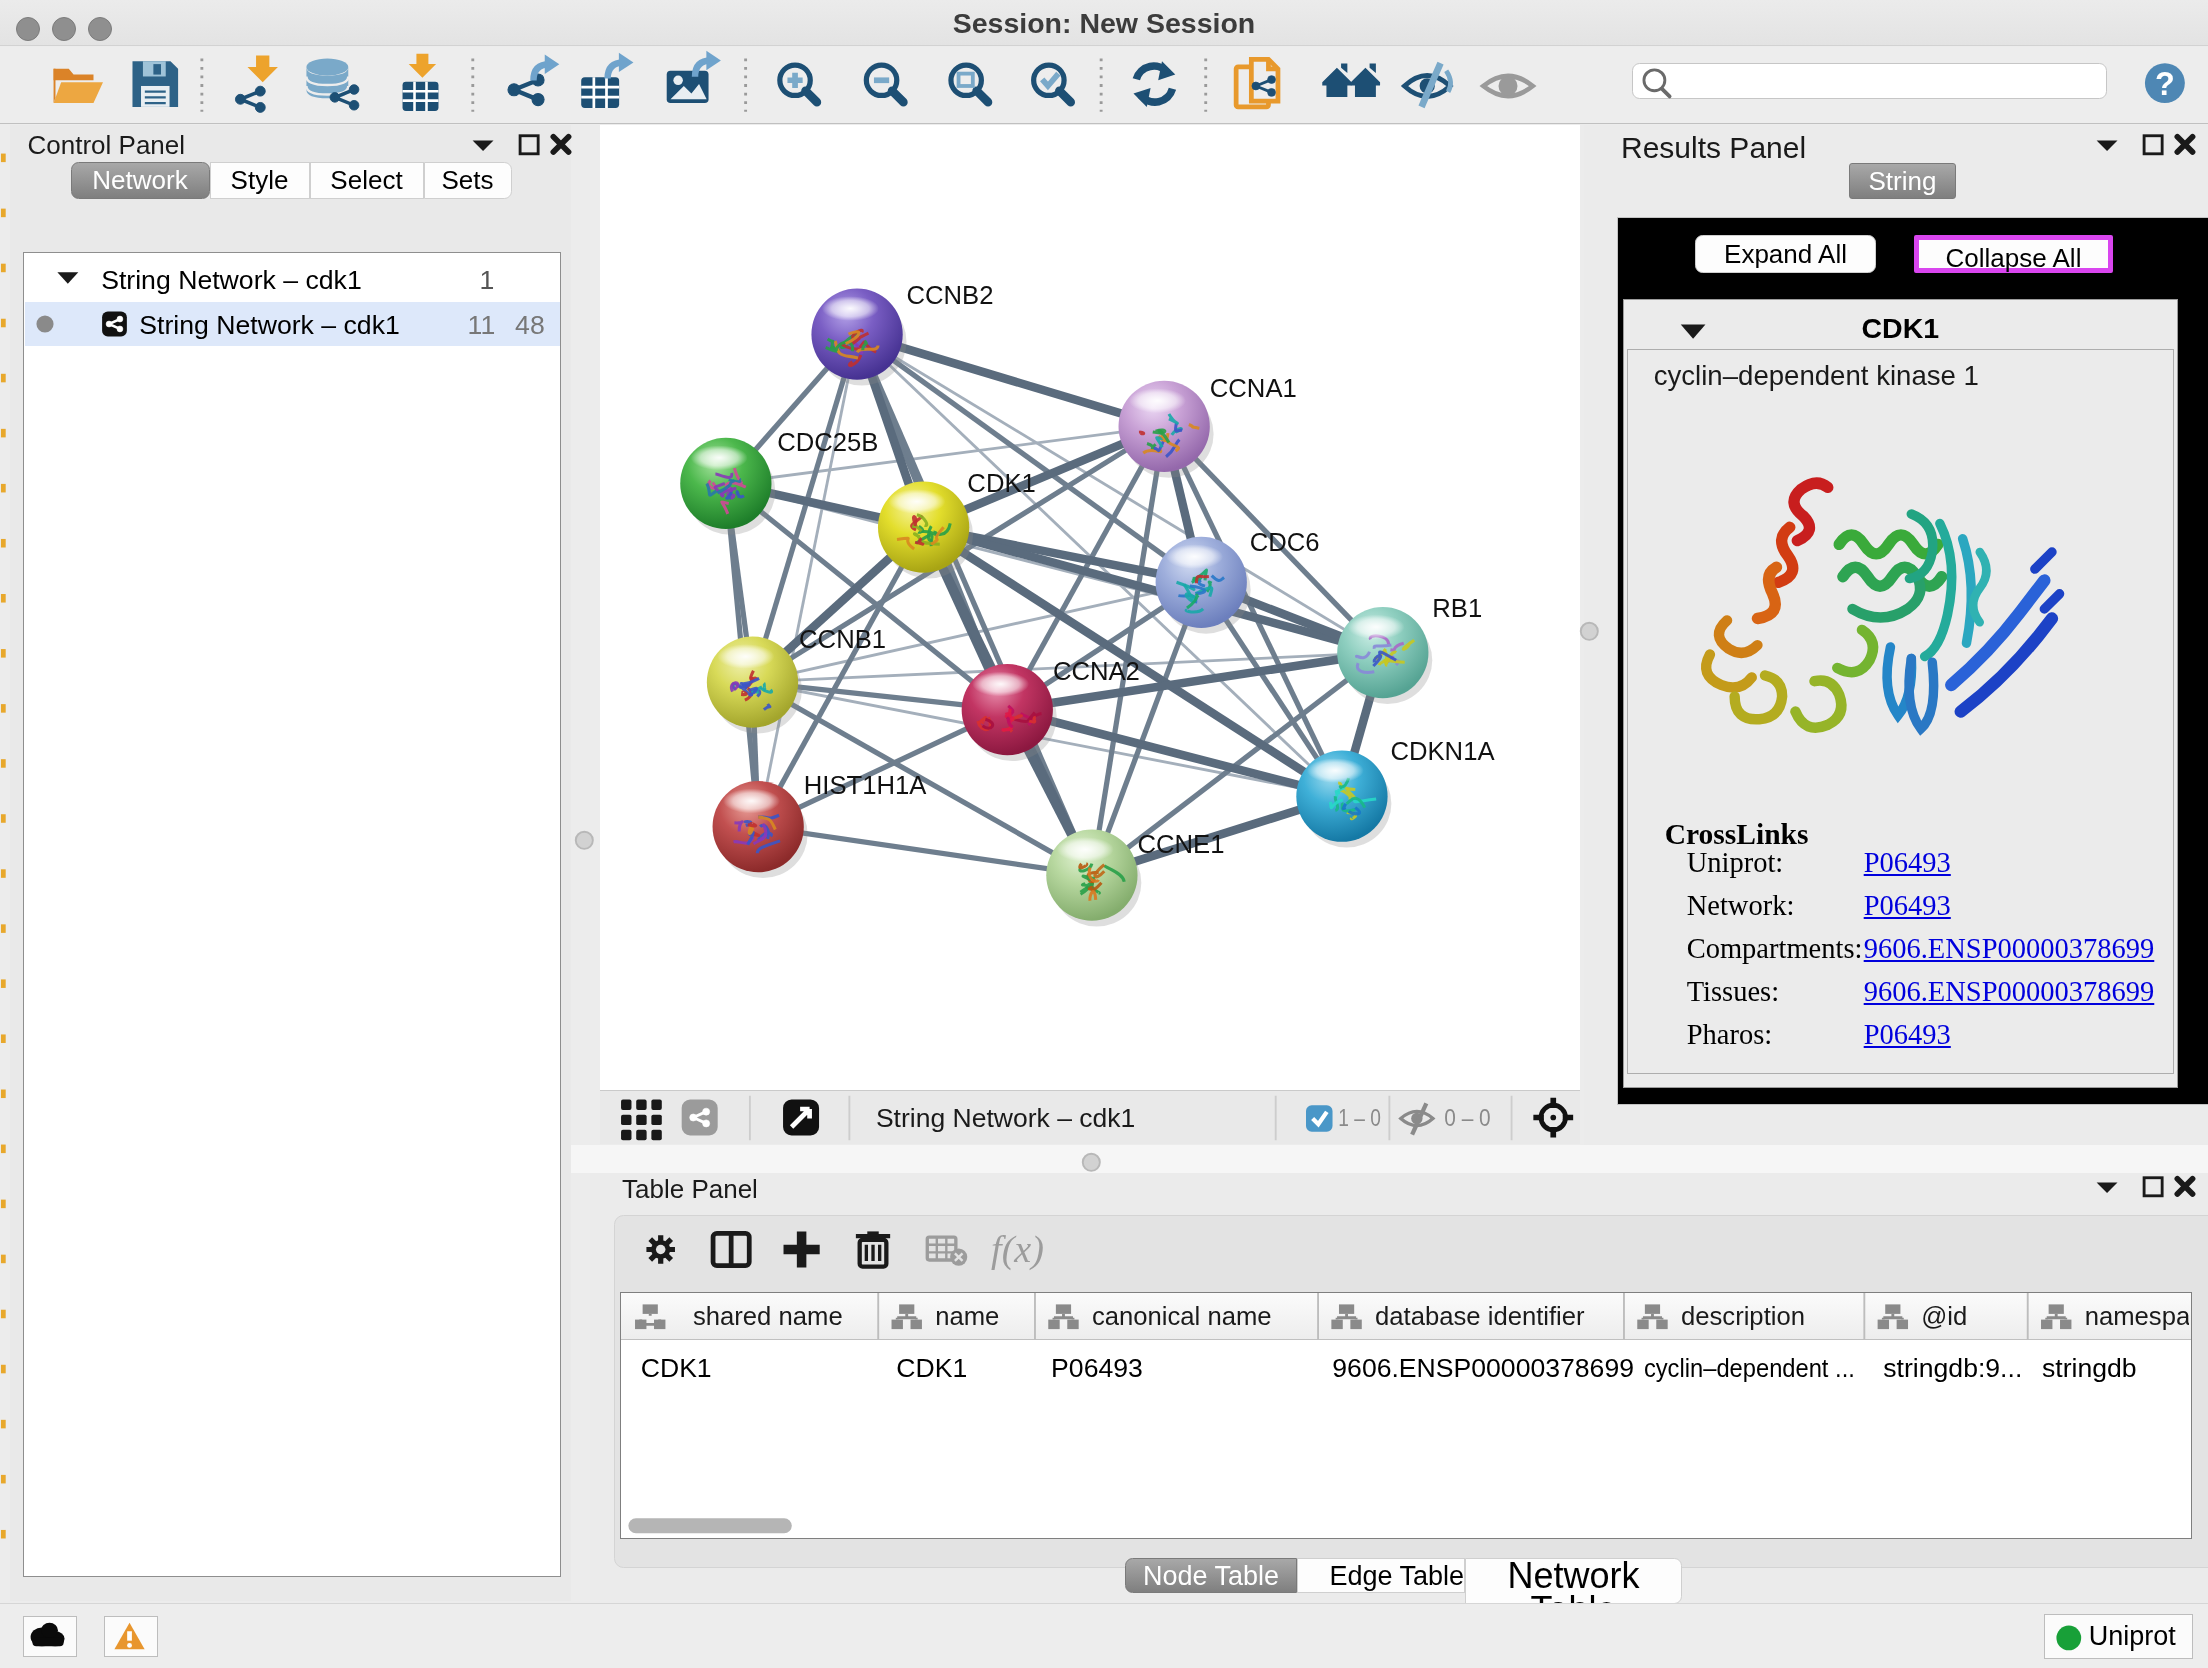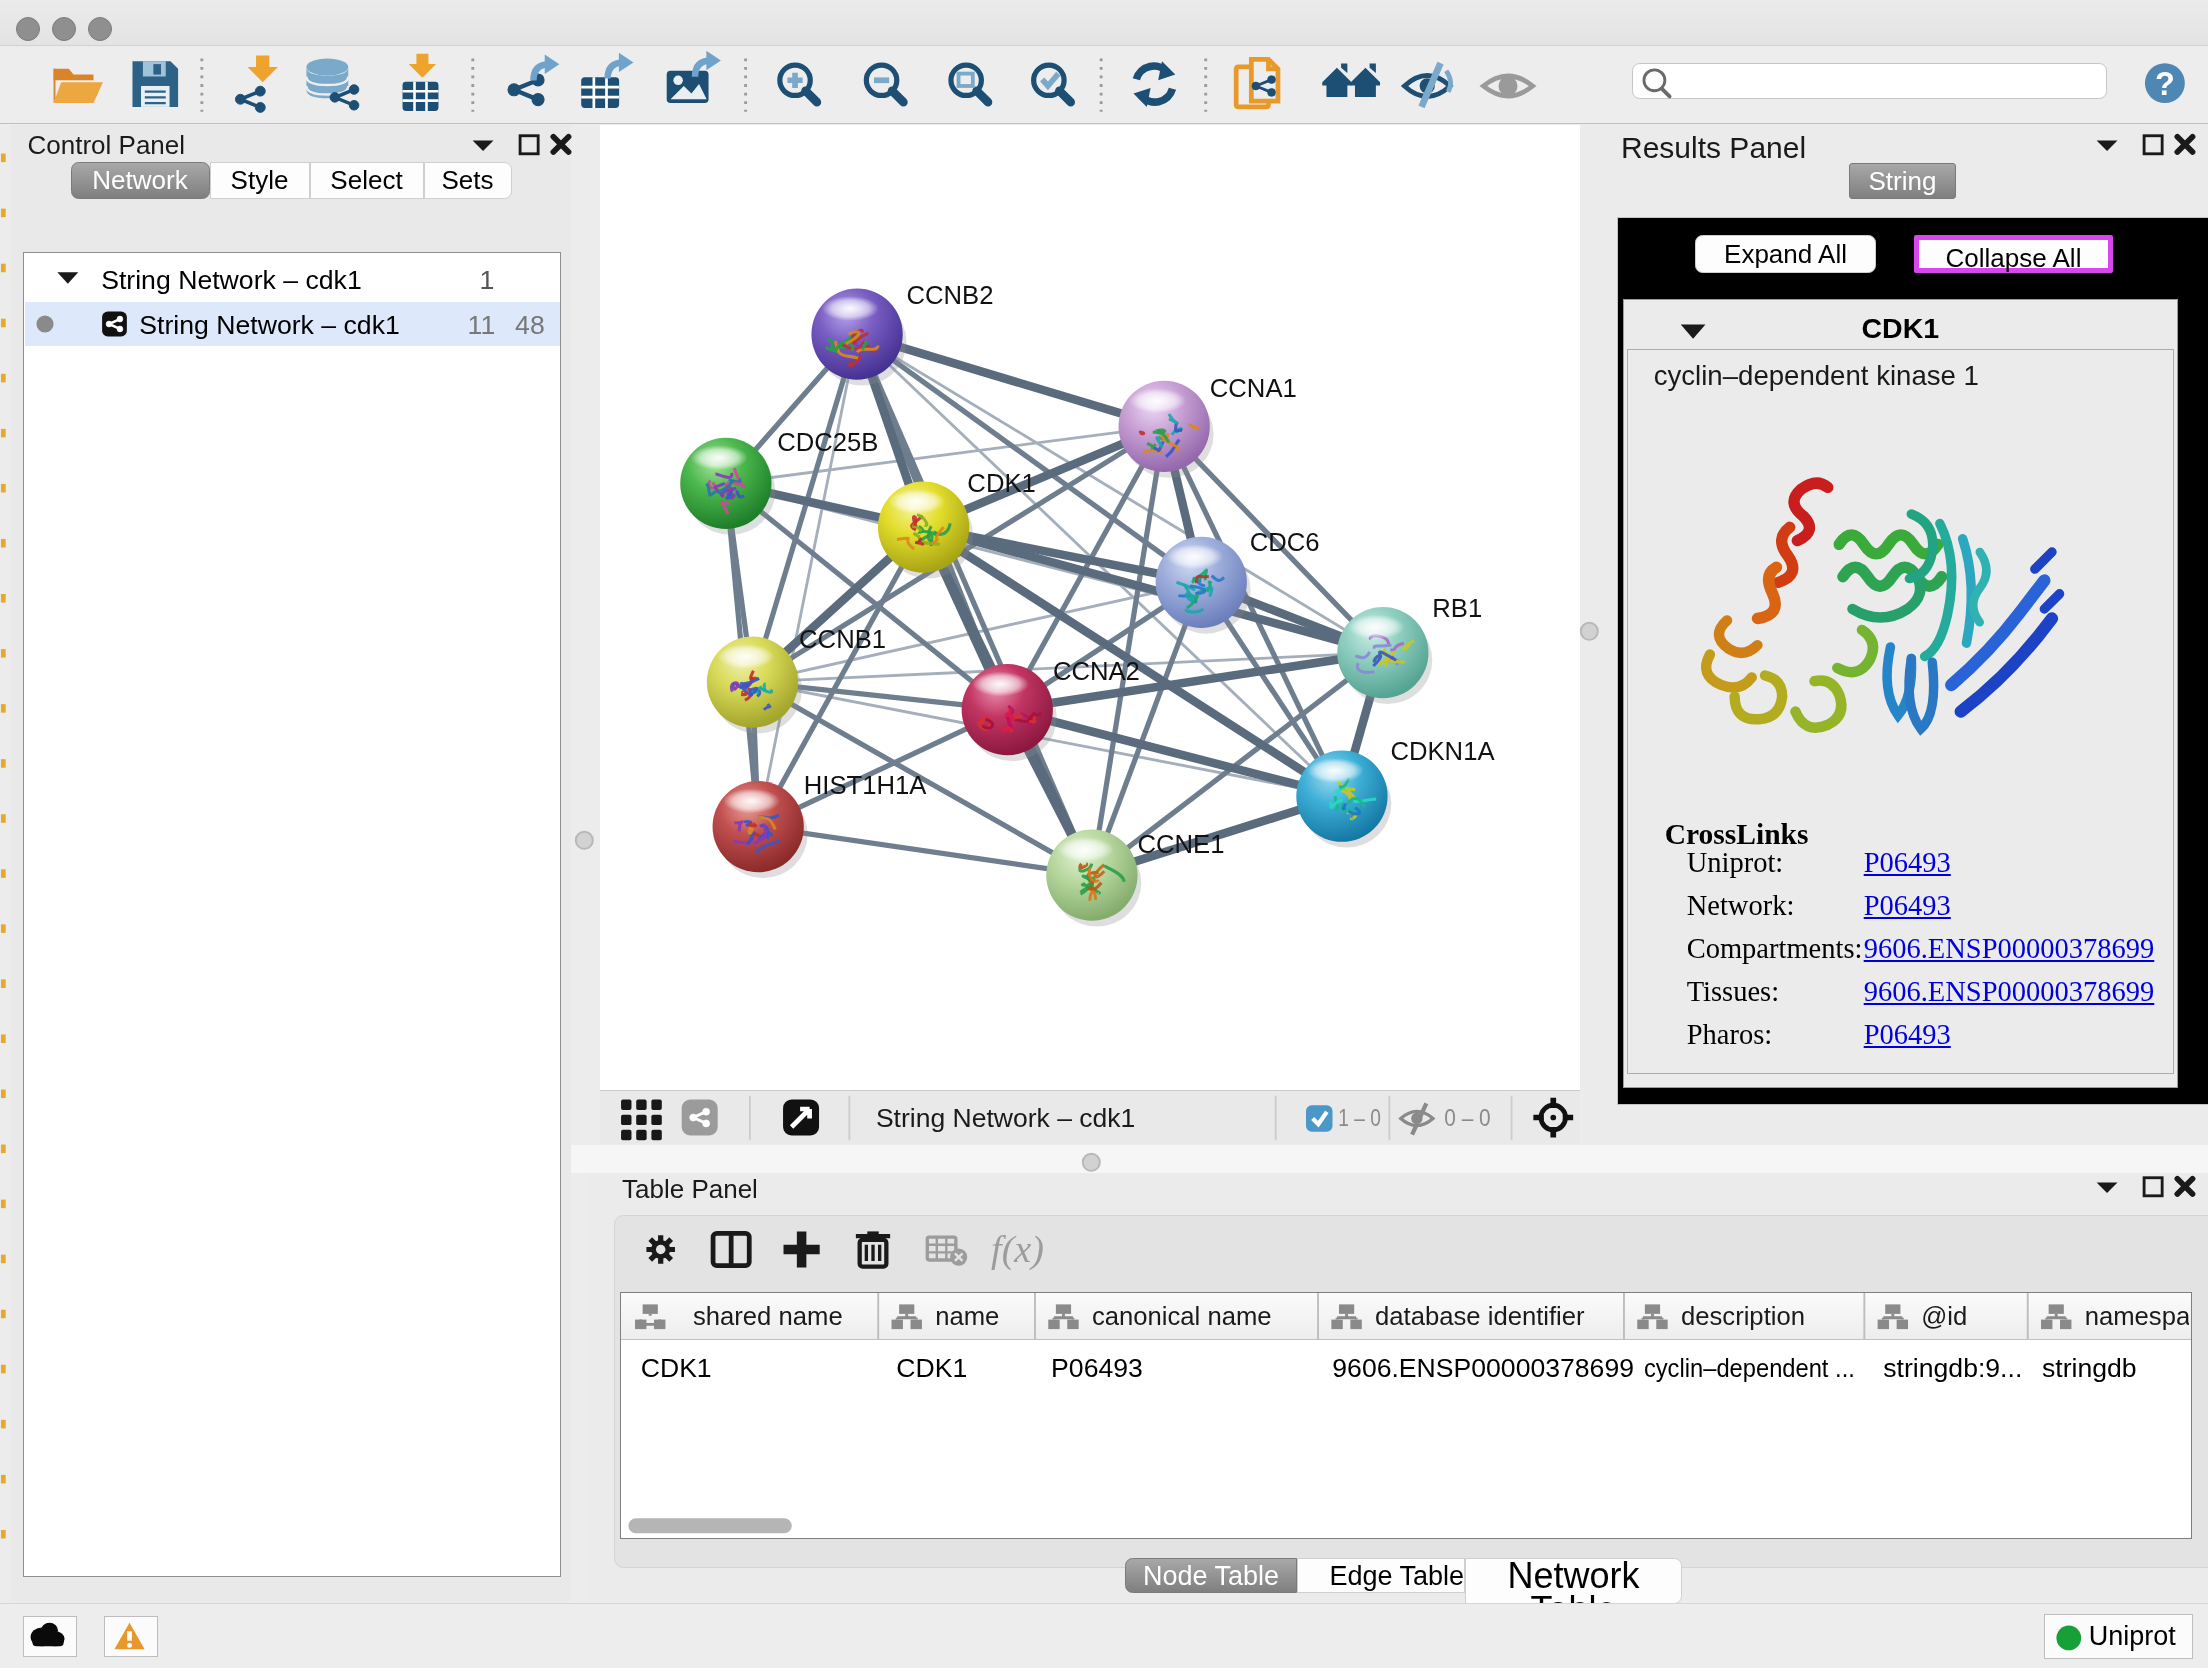--- a/index.html
+++ b/index.html
@@ -48,20 +48,21 @@
 #memory { position:absolute; left:2044px; top:9.5px; width:149px; height:45px;
   background:#fbfbfb; border:1.9px solid #bdbdbd; font-size:27px; color:#000;
   display:flex; align-items:center; }
 </style>
 </head>
 <body>
 <div class="abs" id="titlebar">
   <div class="tl" style="left:16px;"></div>
   <div class="tl" style="left:52px;"></div>
   <div class="tl" style="left:88px;"></div>
+  <div id="title">Session: New Session</div>
 </div>
 <div class="abs" id="toolbar">
   <div id="searchbox"></div>
   <svg id="tbicons" width="2208" height="77" style="position:absolute;left:0;top:0;" viewBox="0 0 2322 81">
   <defs>
     <g id="shareg">
       <circle cx="-11" cy="0" r="5.5"></circle>
           <circle cx="11" cy="-9" r="5.5"></circle>
           <circle cx="11" cy="9" r="5.5"></circle>
       <path d="M-11 0 L11 -9 M-11 0 L11 9" stroke-width="4" fill="none"></path>

